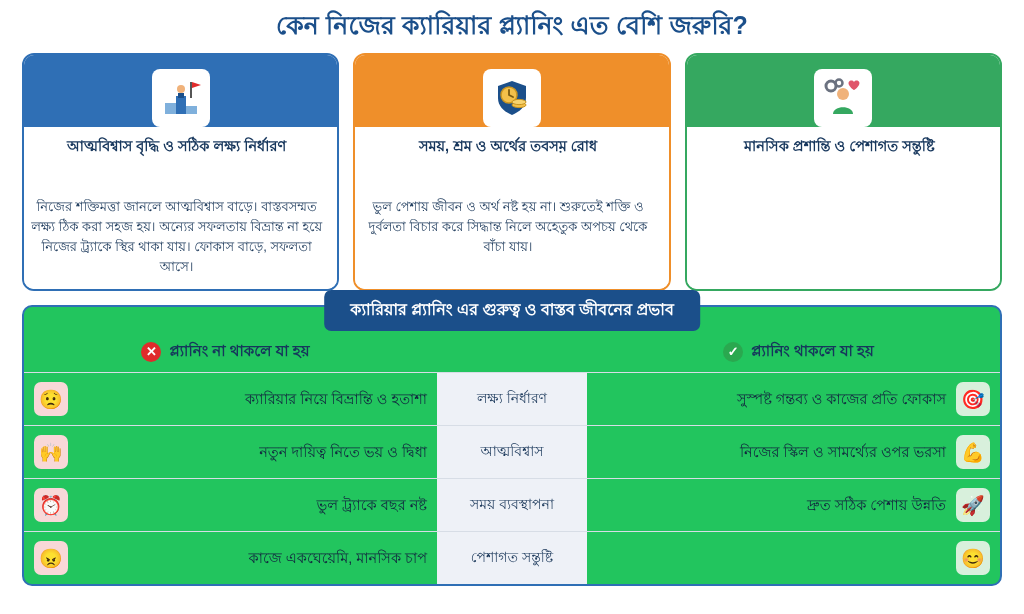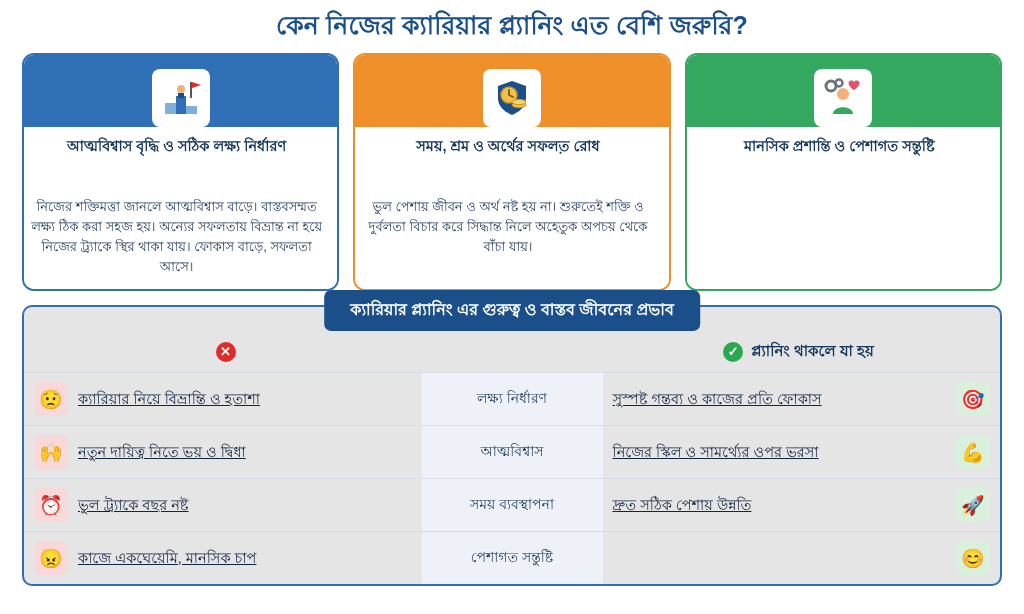--- a/index.html
+++ b/index.html
@@ -86,21 +86,21 @@
     color: #1d3a5c;
     line-height: 1.55;
     margin-top: 40px;
   }
 
   
   .panel {
     margin: 14px 22px 0 22px;
     border: 2px solid #2f6fb5;
     border-radius: 10px;
-    background: #e5e5e5;
+    background: #22c55e;
     position: relative;
   }
   .panel-banner {
     position: absolute;
     top: -17px;
     left: 50%;
     transform: translateX(-50%);
     background: #1b4f8a;
     color: #ffffff;
     font-size: 16px;
@@ -145,37 +145,36 @@
   .cell-left, .cell-right {
     flex: 1 1 0;
     display: flex;
     align-items: center;
     padding: 9px 10px;
     gap: 10px;
   }
   .cell-left { justify-content: flex-start; }
   .cell-right { justify-content: flex-end; }
   .cell-mid {
-    width: 181px;
+    width: 150px;
     background: #eef1f7;
     display: flex;
     align-items: center;
     justify-content: center;
     text-align: center;
     font-size: 14px;
     color: #1d3a5c;
     padding: 8px 6px;
   }
   .cell-text {
     font-size: 14.5px;
     color: #12263f;
     line-height: 1.3;
     flex: 1;
-    text-align: left;
-    text-decoration: underline;
+    text-align: right;
   }
   .emoji-chip {
     width: 34px; height: 34px;
     border-radius: 7px;
     display: flex; align-items: center; justify-content: center;
     font-size: 19px;
     flex: 0 0 auto;
   }
   .emoji-chip.neg { background: #f8d8d8; }
   .emoji-chip.pos { background: #d8f0dc; }
@@ -218,21 +217,21 @@
           <svg width="44" height="44" viewBox="0 0 44 44">
             <path d="M22 5 L36 10 V22 C36 31 29 36 22 39 C15 36 8 31 8 22 V10 Z" fill="#1b4f8a"></path>
             <circle cx="19" cy="19" r="8" fill="#f3c04a" stroke="#c99520" stroke-width="1.5"></circle>
             <path d="M19 14 V19 L23 21" stroke="#7a5a10" stroke-width="1.8" fill="none" stroke-linecap="round"></path>
             <ellipse cx="29" cy="29" rx="7" ry="2.6" fill="#f3c04a" stroke="#c99520" stroke-width="1"></ellipse>
             <ellipse cx="29" cy="26" rx="7" ry="2.6" fill="#f7d36f" stroke="#c99520" stroke-width="1"></ellipse>
           </svg>
         </div>
       </div>
       <div class="card-body">
-        <div class="card-title">সময়, শ্রম ও অর্থের সফলত় রোধ</div>
+        <div class="card-title">সময়, শ্রম ও অর্থের তবসম় রোধ</div>
         <div class="card-text">ভুল পেশায় জীবন ও অর্থ নষ্ট হয় না। শুরুতেই শক্তি ও দুর্বলতা বিচার করে সিদ্ধান্ত নিলে অহেতুক অপচয় থেকে বাঁচা যায়।</div>
       </div>
     </div>
 
     <div class="card green">
       <div class="card-head">
         <div class="icon-box">
           <svg width="44" height="44" viewBox="0 0 44 44">
             <circle cx="22" cy="18" r="6" fill="#f0b27a"></circle>
             <path d="M12 38 C12 29 32 29 32 38 Z" fill="#35a860"></path>
@@ -248,20 +247,21 @@
     </div>
   </div>
 
   <div class="panel">
     <div class="panel-banner">ক্যারিয়ার প্ল্যানিং এর গুরুত্ব ও বাস্তব জীবনের প্রভাব</div>
     <div class="panel-inner">
 
       <div class="head-row">
         <div class="head-left">
           <span class="badge red">✕</span>
+          <span>প্ল্যানিং না থাকলে যা হয়</span>
         </div>
         <div class="head-mid"></div>
         <div class="head-right">
           <span class="badge green">✓</span>
           <span>প্ল্যানিং থাকলে যা হয়</span>
         </div>
       </div>
 
       <div class="row">
         <div class="cell-left">

